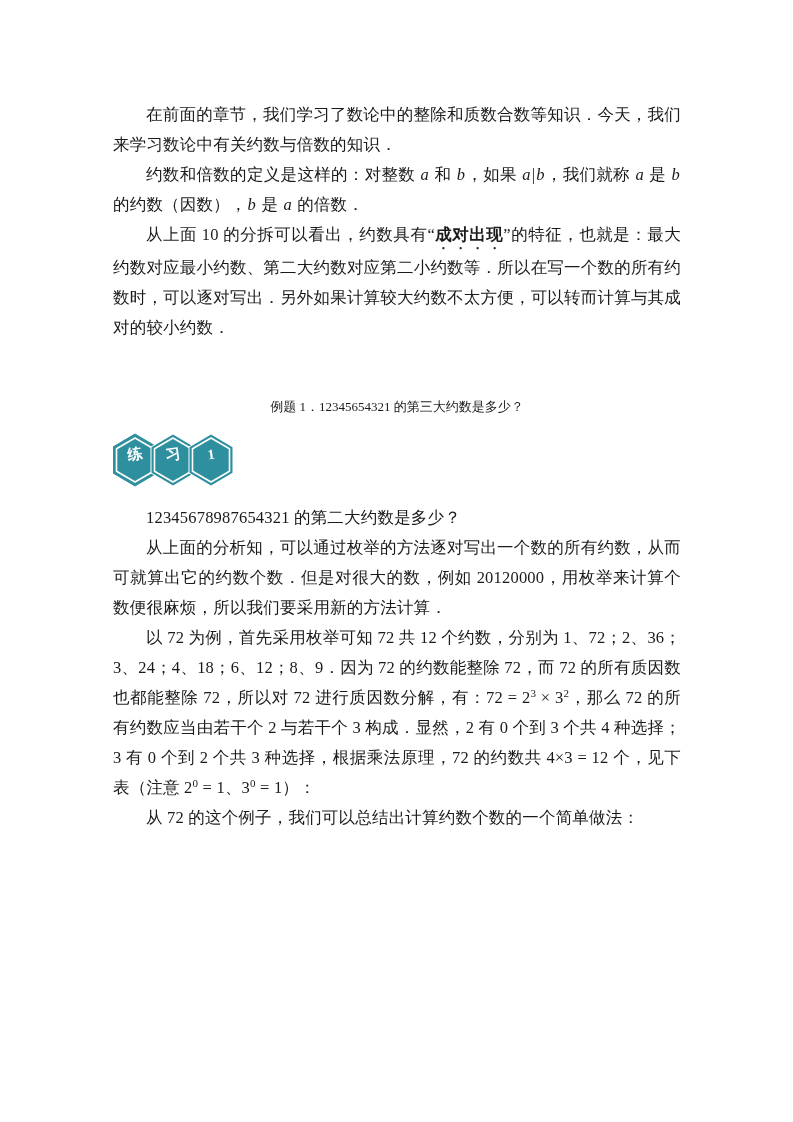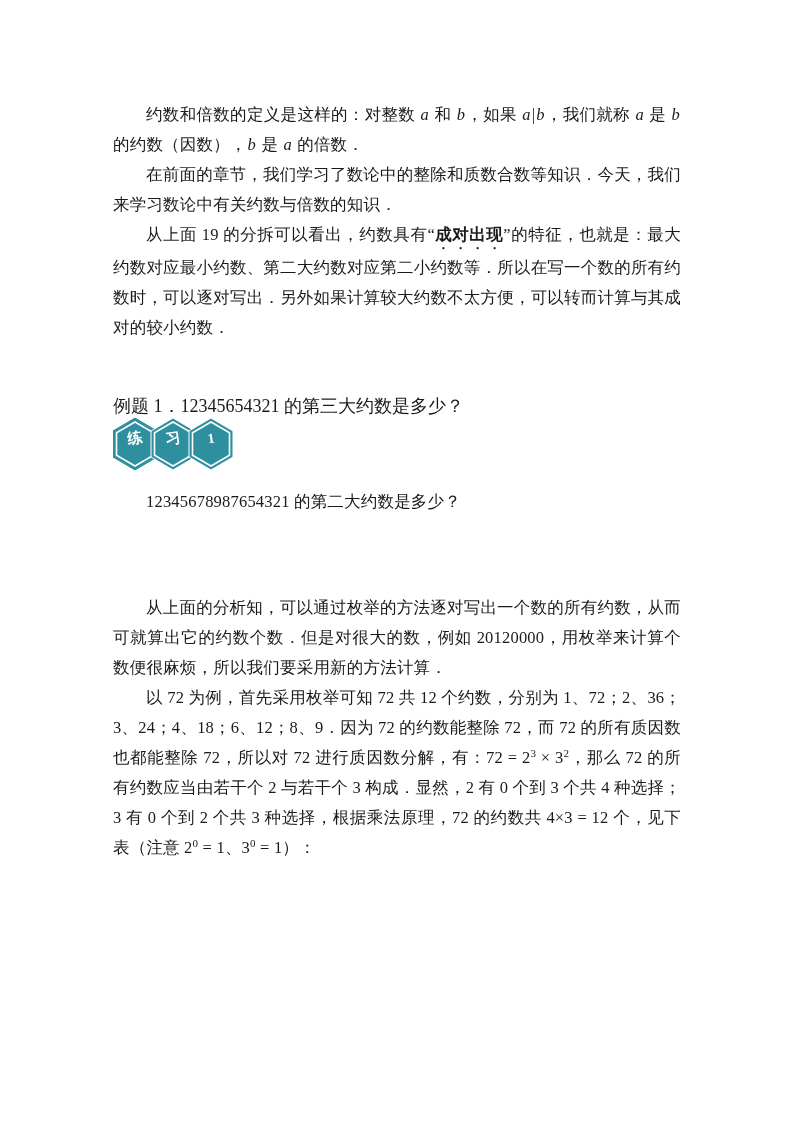--- a/index.html
+++ b/index.html
@@ -24,24 +24,24 @@
   .para {
     margin: 0;
     font-size: 16.5px;
     line-height: 30px;
     text-align: justify;
     text-indent: 2em;
     letter-spacing: 0.2px;
   }
   .example-block { margin-top: 50px; }
   .example-line {
-    margin: 0;
-    font-size: 18px;
+    margin: 16px;
+    font-size: 13px;
     line-height: 27px;
-    text-align: left;
+    text-align: center;
     text-indent: 0;
   }
   .analysis-label { font-weight: bold; }
   .var {
     font-style: italic;
     font-family: "Liberation Serif", serif;
     padding: 0 1px;
   }
   .emph {
     font-weight: bold;
@@ -55,33 +55,33 @@
     vertical-align: super;
     line-height: 0;
   }
   .badge {
     margin-top: -3px;
     margin-left: 0;
     width: 132px;
     height: 54px;
   }
   .practice-problem { margin-top: 12px; }
-  .section-2 { margin-top: 76px; }
+  .section-2 { }
 </style>
 </head>
 <body>
 
 <div class="doc">
 
+  <p class="para">在前面的章节，我们学习了数论中的整除和质数合数等知识．今天，我们来学习数论中有关约数与倍数的知识．</p>
+
   <p class="para"><span>约数和倍数的定义是这样的：对整数 </span><span class="var">a</span><span> 和 </span><span class="var">b</span><span>，如果 </span><span class="var">a</span><span>|</span><span class="var">b</span><span>，我们就称 </span><span class="var">a</span><span> 是 </span><span class="var">b</span><span> 的约数（因数），</span><span class="var">b</span><span> 是 </span><span class="var">a</span><span> 的倍数．</span></p>
 
-  <p class="para">在前面的章节，我们学习了数论中的整除和质数合数等知识．今天，我们来学习数论中有关约数与倍数的知识．</p>
 
-
-  <p class="para"><span>从上面 19 的分拆可以看出，约数具有“</span><span class="emph">成对出现</span><span>”的特征，也就是：最大约数对应最小约数、第二大约数对应第二小约数等．所以在写一个数的所有约数时，可以逐对写出．另外如果计算较大约数不太方便，可以转而计算与其成对的较小约数．</span></p>
+  <p class="para"><span>从上面 10 的分拆可以看出，约数具有“</span><span class="emph">成对出现</span><span>”的特征，也就是：最大约数对应最小约数、第二大约数对应第二小约数等．所以在写一个数的所有约数时，可以逐对写出．另外如果计算较大约数不太方便，可以转而计算与其成对的较小约数．</span></p>
 
   <div class="example-block">
     <p class="example-line">例题 1．12345654321 的第三大约数是多少？</p>
   </div>
 
   <svg class="badge" viewBox="0 0 132 54" xmlns="http://www.w3.org/2000/svg">
     <g transform="translate(0,1)">
       <polygon points="22,0 44,13 44,39 22,52 0,39 0,13" fill="#2E8F9E" stroke="#2E8F9E" stroke-width="1"></polygon>
       <polygon points="22,4 40.5,14.8 40.5,37.2 22,48 3.5,37.2 3.5,14.8" fill="none" stroke="#ffffff" stroke-width="1.6"></polygon>
       <text x="22" y="25" text-anchor="middle" fill="#ffffff" font-size="15" font-weight="bold" transform="rotate(-8 22 20)">练</text>
@@ -97,14 +97,15 @@
       <text x="22" y="25" text-anchor="middle" fill="#ffffff" font-size="14" font-weight="bold" transform="rotate(-8 22 20)">1</text>
     </g>
   </svg>
 
   <p class="para practice-problem">12345678987654321 的第二大约数是多少？</p>
 
   <p class="para section-2">从上面的分析知，可以通过枚举的方法逐对写出一个数的所有约数，从而可就算出它的约数个数．但是对很大的数，例如 20120000，用枚举来计算个数便很麻烦，所以我们要采用新的方法计算．</p>
 
   <p class="para"><span>以 72 为例，首先采用枚举可知 72 共 12 个约数，分别为 1、72；2、36；3、24；4、18；6、12；8、9．因为 72 的约数能整除 72，而 72 的所有质因数也都能整除 72，所以对 72 进行质因数分解，有：72 = 2</span><span class="sup">3</span><span> × 3</span><span class="sup">2</span><span>，那么 72 的所有约数应当由若干个 2 与若干个 3 构成．显然，2 有 0 个到 3 个共 4 种选择；3 有 0 个到 2 个共 3 种选择，根据乘法原理，72 的约数共 4×3 = 12 个，见下表（注意 2</span><span class="sup">0</span><span> = 1、3</span><span class="sup">0</span><span> = 1）：</span></p>
 
+  <p class="para">从 72 的这个例子，我们可以总结出计算约数个数的一个简单做法：</p>
 
 </div>
 
 </body></html>

